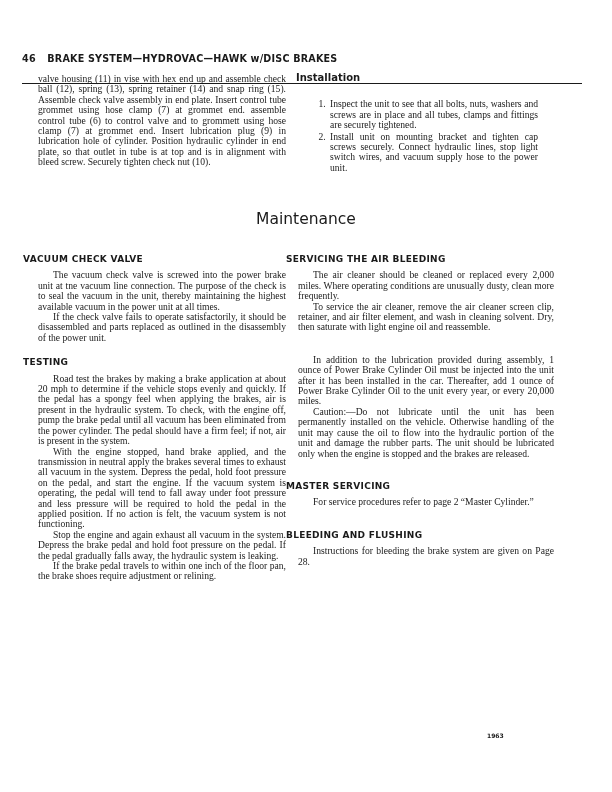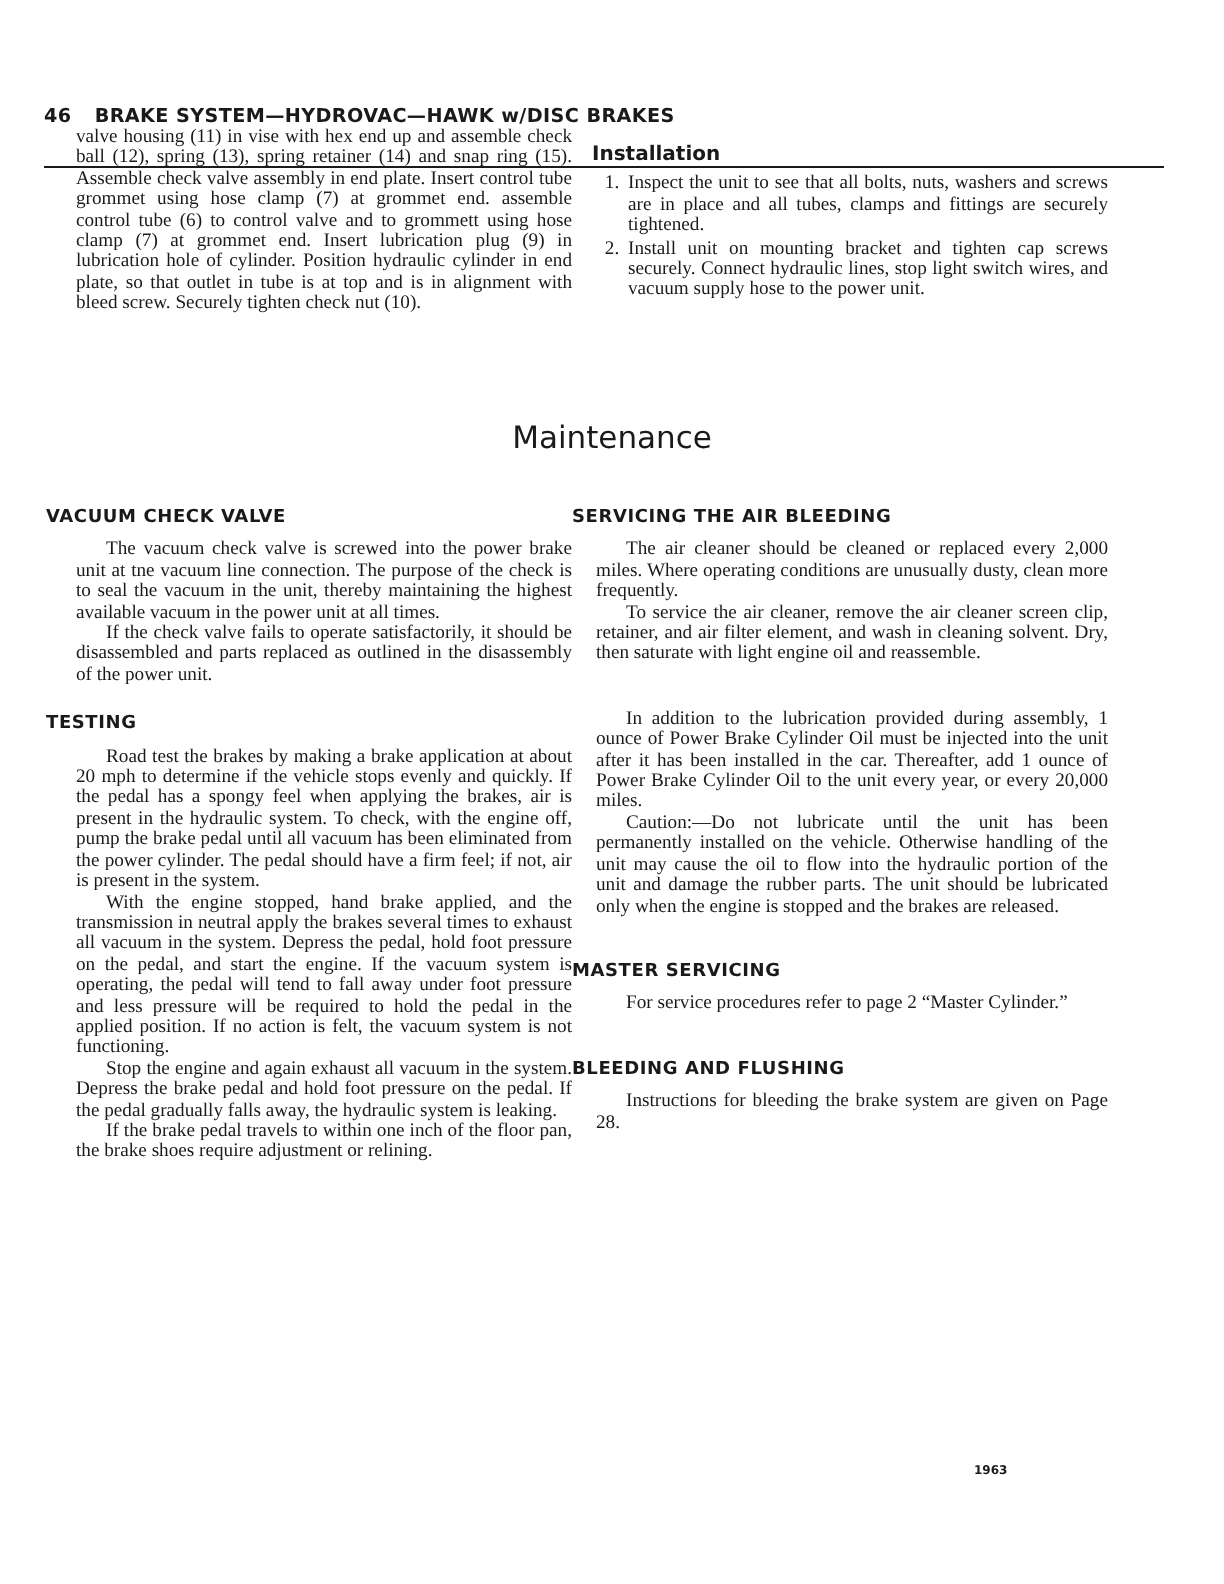--- a/index.html
+++ b/index.html
@@ -12,41 +12,41 @@
     }
     .page-header .num { margin-right: 8px; }
     .col { position: absolute; font-family: "Liberation Serif", serif; font-size: 9.6px; line-height: 10.4px; text-align: justify; }
     .col p { margin: 0; }
     .indent { text-indent: 15px; }
     .heading-sans {
       font-family: "DejaVu Sans", sans-serif; font-weight: bold; font-size: 9px;
       letter-spacing: 0.3px; margin: 0 0 6px 12px; text-align: left;
     }
     .heading-mixed { font-family: "DejaVu Sans", sans-serif; font-weight: bold; font-size: 10px; margin: 0 0 4px 0; text-align: left; }
-    ol.install { margin: 0; padding-left: 16px; }
+    ol.install { margin: 16px; padding-left: 16px; }
     ol.install li { margin-bottom: 1px; padding-left: 2px; }
     .maint-title {
       position: absolute; left: 0; width: 612px; top: 210px; text-align: center;
       font-family: "DejaVu Sans", sans-serif; font-weight: normal; font-size: 15.5px;
     }
     .section { margin-bottom: 14px; }
     .footer-year {
       position: absolute; left: 487px; top: 732px;
       font-family: "DejaVu Sans", sans-serif; font-weight: bold; font-size: 6px;
     }
   </style>
 </head>
 <body>
 
 <div class="page-header">
   <span class="num">46</span>
   <span>BRAKE SYSTEM—HYDROVAC—HAWK w/DISC BRAKES</span>
 </div>
 
-<div class="col" style="left:38px; top:64px; width:248px;">
+<div class="col" style="left:38px; top:74px; width:248px;">
   <p>valve housing (11) in vise with hex end up and assemble check ball (12), spring (13), spring retainer (14) and snap ring (15). Assemble check valve assembly in end plate. Insert control tube grommet using hose clamp (7) at grommet end. assemble control tube (6) to control valve and to grommett using hose clamp (7) at grommet end. Insert lubrication plug (9) in lubrication hole of cylinder. Position hydraulic cylinder in end plate, so that outlet in tube is at top and is in alignment with bleed screw. Securely tighten check nut (10).</p>
 </div>
 
 <div class="col" style="left:296px; top:73px; width:258px;">
   <div class="heading-mixed">Installation</div>
   <ol class="install">
     <li>Inspect the unit to see that all bolts, nuts, washers and screws are in place and all tubes, clamps and fittings are securely tightened.</li>
     <li>Install unit on mounting bracket and tighten cap screws securely. Connect hydraulic lines, stop light switch wires, and vacuum supply hose to the power unit.</li>
   </ol>
 </div>

